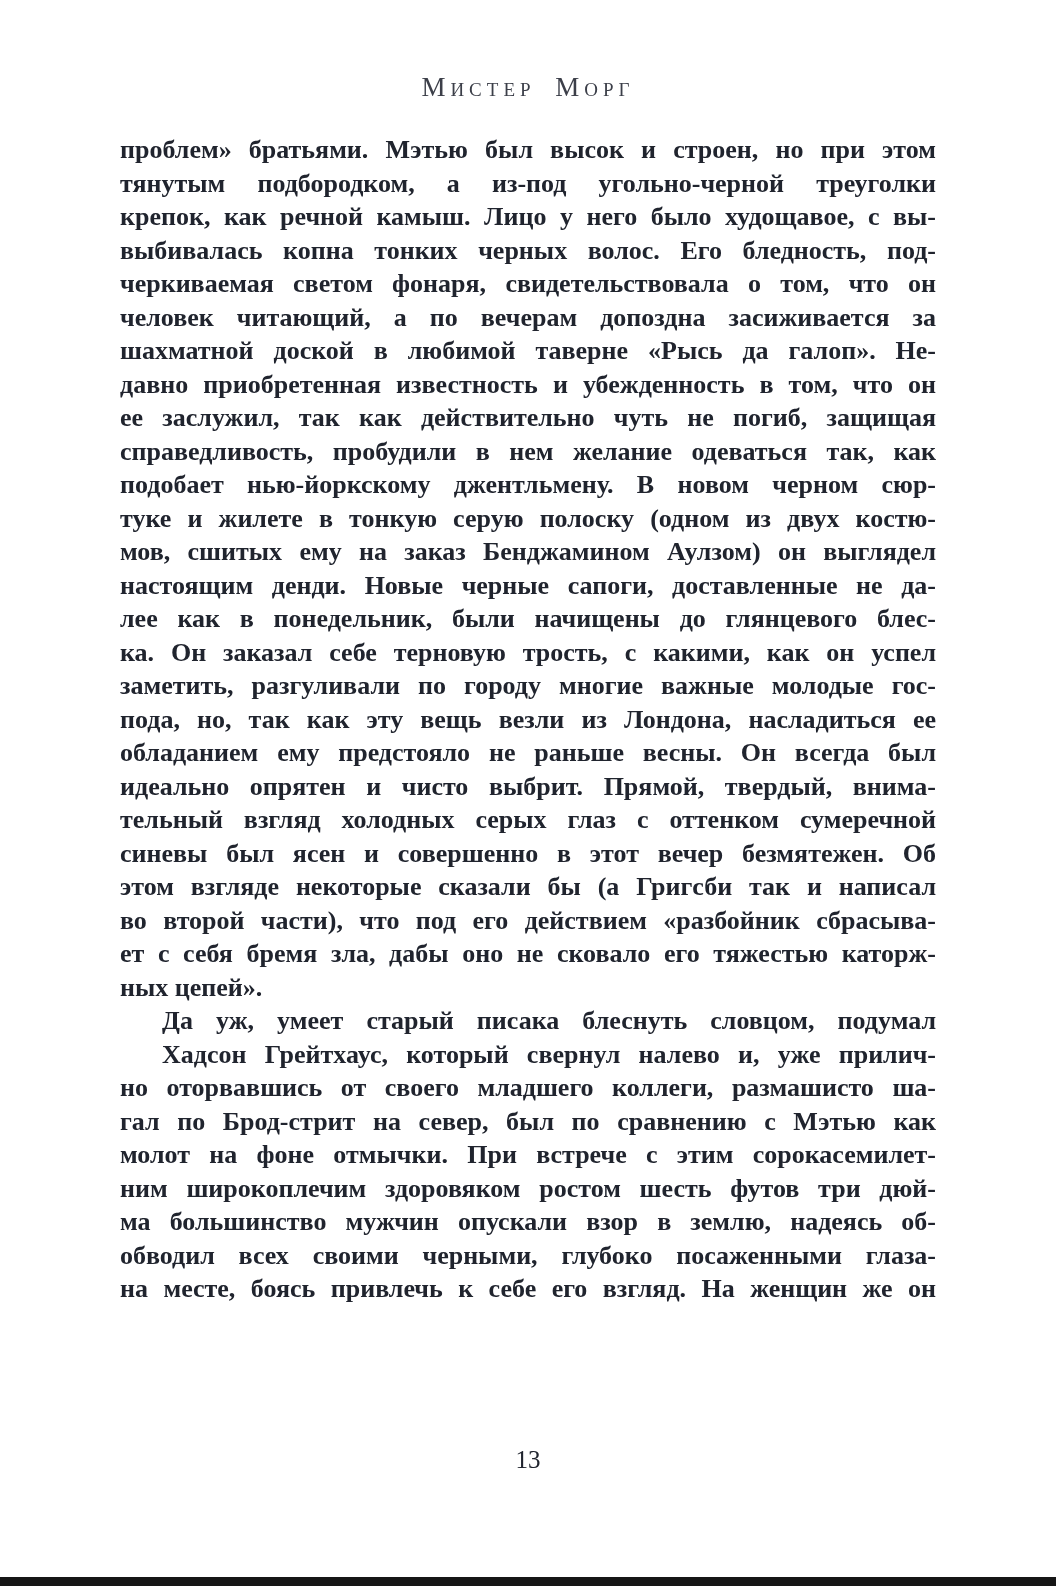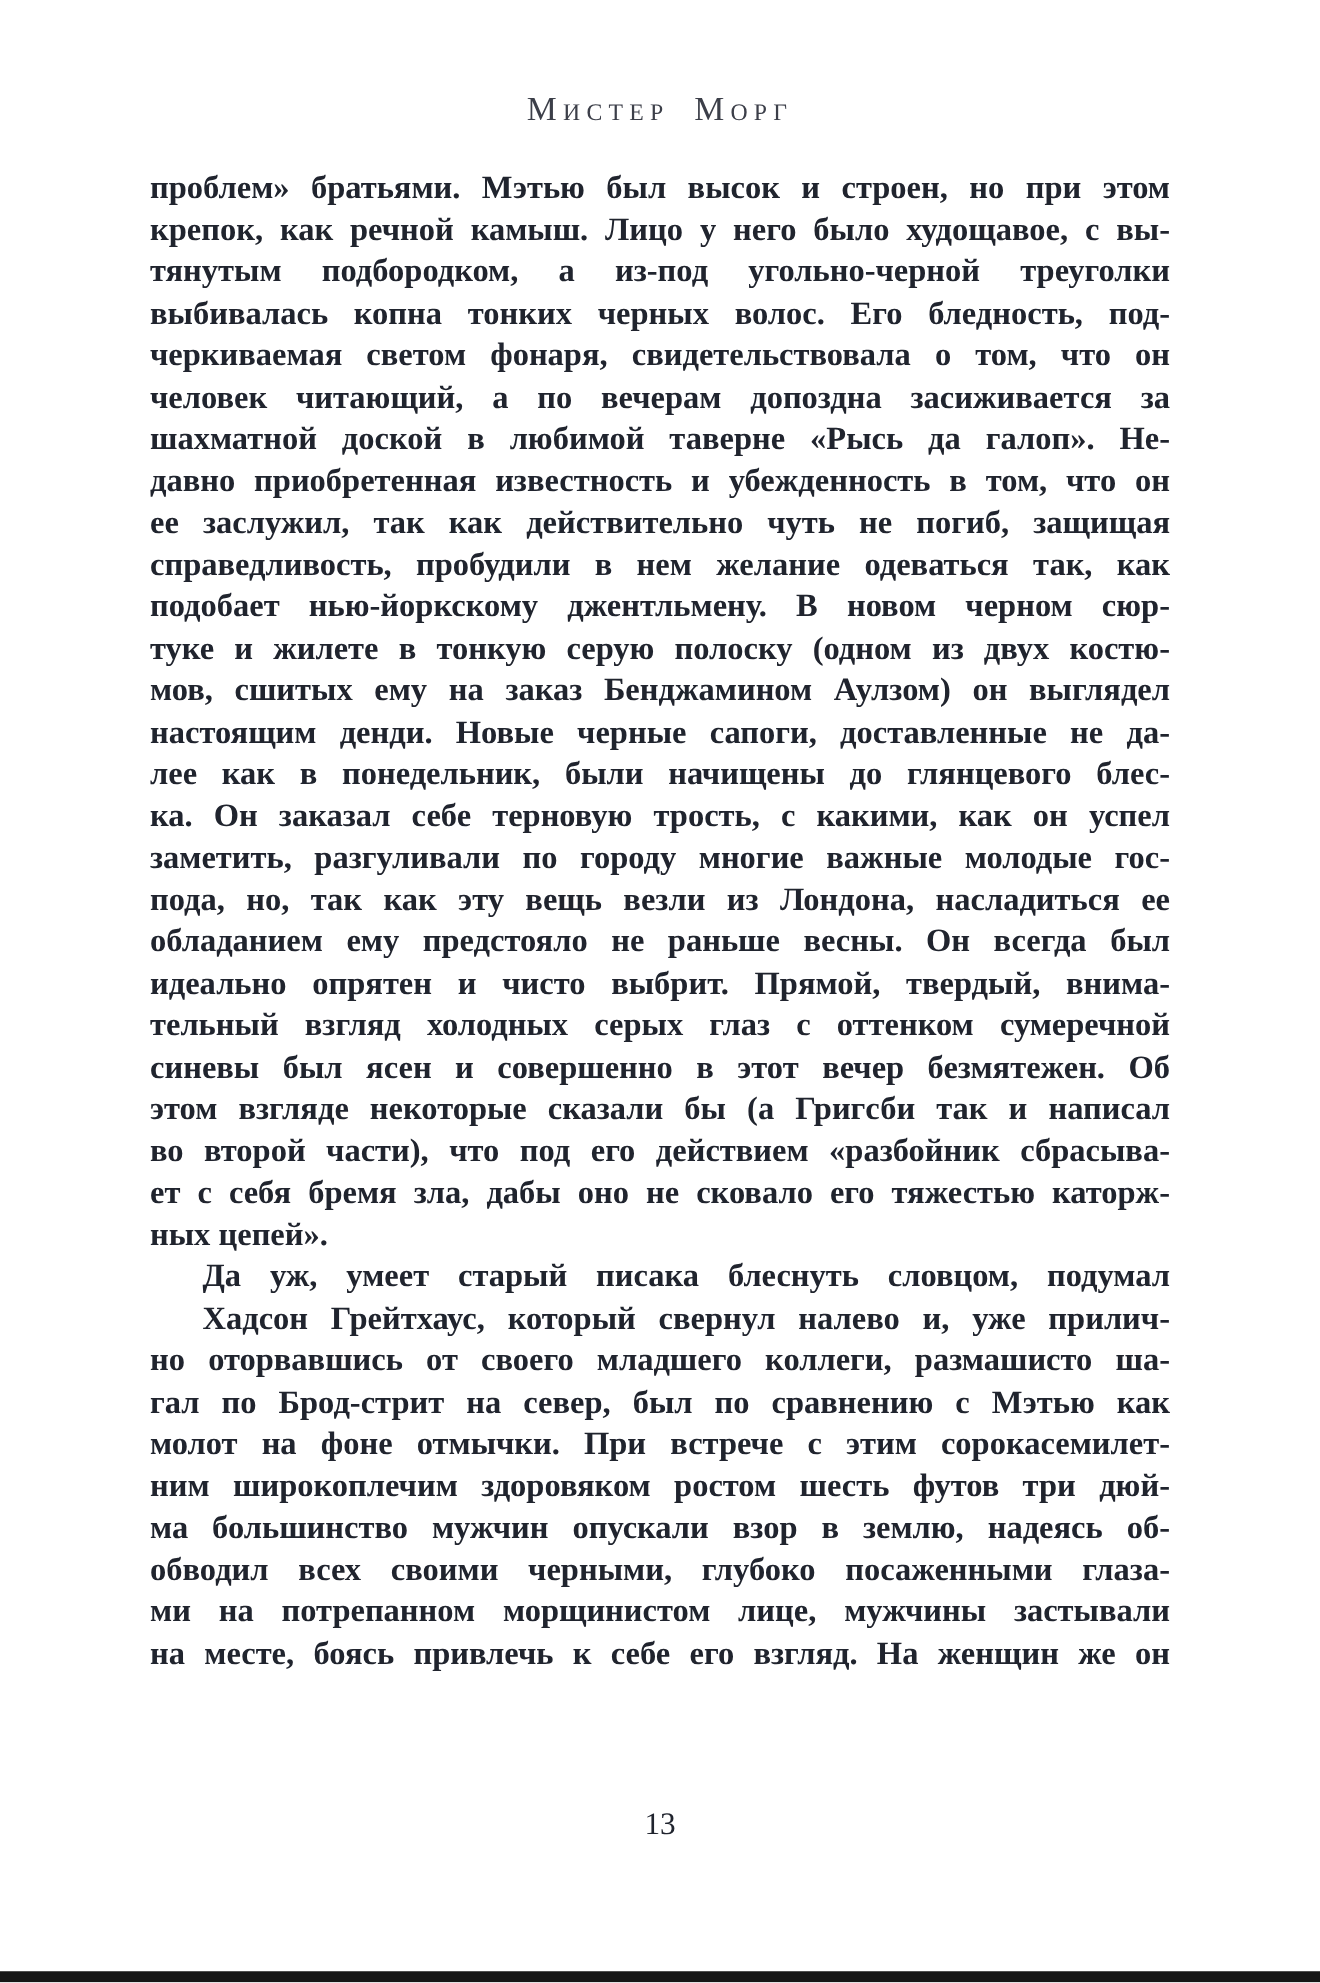--- a/index.html
+++ b/index.html
@@ -68,22 +68,22 @@
   }
 </style>
 </head>
 <body>
 
 <div class="page">
   <div class="running-head">Мистер Морг</div>
 
   <div class="body-text">
       <div class="line">проблем» братьями. Мэтью был высок и строен, но при этом</div>
+      <div class="line">тянутым подбородком, а из-под угольно-черной треуголки</div>
       <div class="line">крепок, как речной камыш. Лицо у него было худощавое, с вы-</div>
-      <div class="line">тянутым подбородком, а из-под угольно-черной треуголки</div>
       <div class="line">выбивалась копна тонких черных волос. Его бледность, под-</div>
       <div class="line">черкиваемая светом фонаря, свидетельствовала о том, что он</div>
       <div class="line">человек читающий, а по вечерам допоздна засиживается за</div>
       <div class="line">шахматной доской в любимой таверне «Рысь да галоп». Не-</div>
       <div class="line">давно приобретенная известность и убежденность в том, что он</div>
       <div class="line">ее заслужил, так как действительно чуть не погиб, защищая</div>
       <div class="line">справедливость, пробудили в нем желание одеваться так, как</div>
       <div class="line">подобает нью-йоркскому джентльмену. В новом черном сюр-</div>
       <div class="line">туке и жилете в тонкую серую полоску (одном из двух костю-</div>
       <div class="line">мов, сшитых ему на заказ Бенджамином Аулзом) он выглядел</div>
@@ -101,20 +101,19 @@
       <div class="line">ет с себя бремя зла, дабы оно не сковало его тяжестью каторж-</div>
       <div class="line flush">ных цепей».</div>
       <div class="line indent">Да уж, умеет старый писака блеснуть словцом, подумал</div>
       <div class="line indent">Хадсон Грейтхаус, который свернул налево и, уже прилич-</div>
       <div class="line">но оторвавшись от своего младшего коллеги, размашисто ша-</div>
       <div class="line">гал по Брод-стрит на север, был по сравнению с Мэтью как</div>
       <div class="line">молот на фоне отмычки. При встрече с этим сорокасемилет-</div>
       <div class="line">ним широкоплечим здоровяком ростом шесть футов три дюй-</div>
       <div class="line">ма большинство мужчин опускали взор в землю, надеясь об-</div>
       <div class="line">обводил всех своими черными, глубоко посаженными глаза-</div>
-      <div class="line">ми на потрепанном морщинистом лице, мужчины застывали</div>
       <div class="line">на месте, боясь привлечь к себе его взгляд. На женщин же он</div>
     </div>
 
   <div class="page-number">13</div>
 
   <div class="bottom-bar"></div>
 </div>
 
 </body></html>

